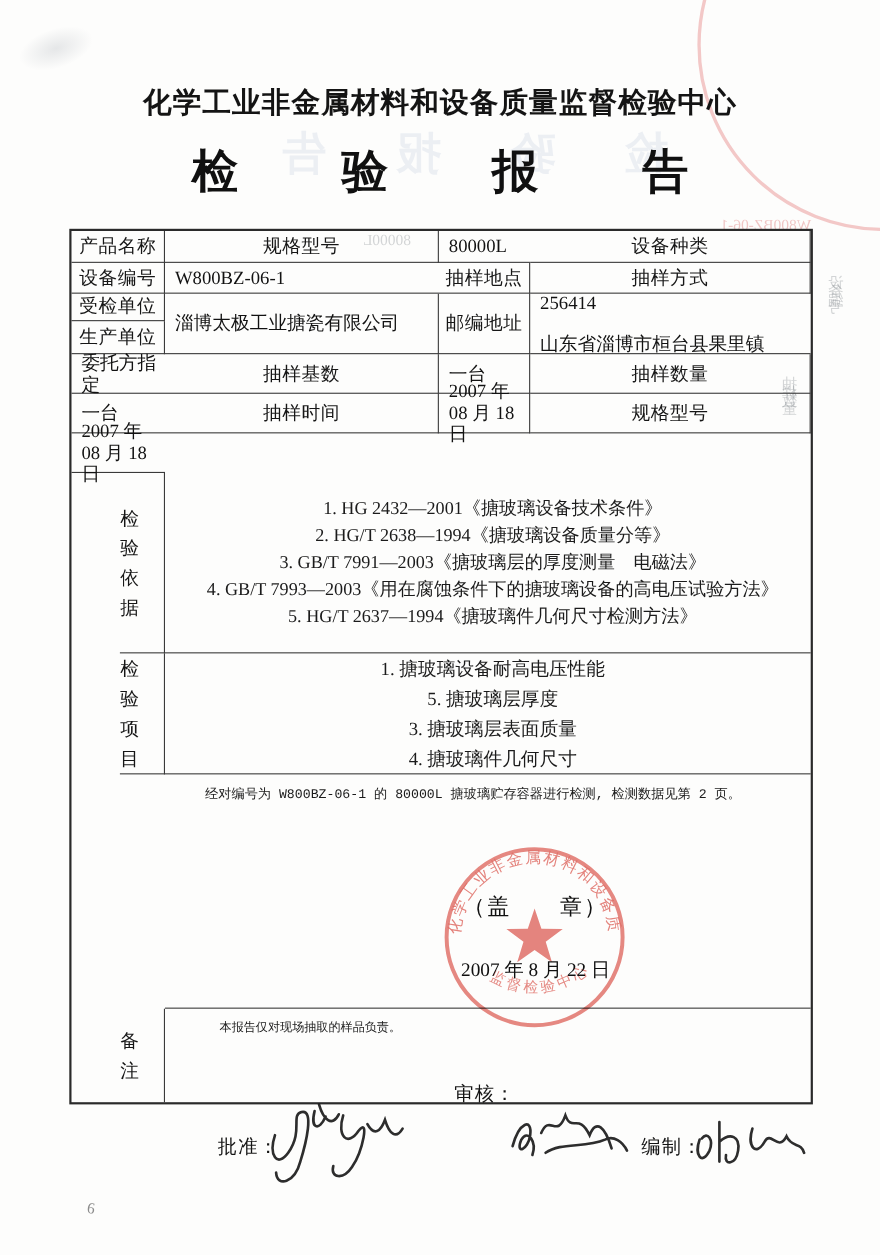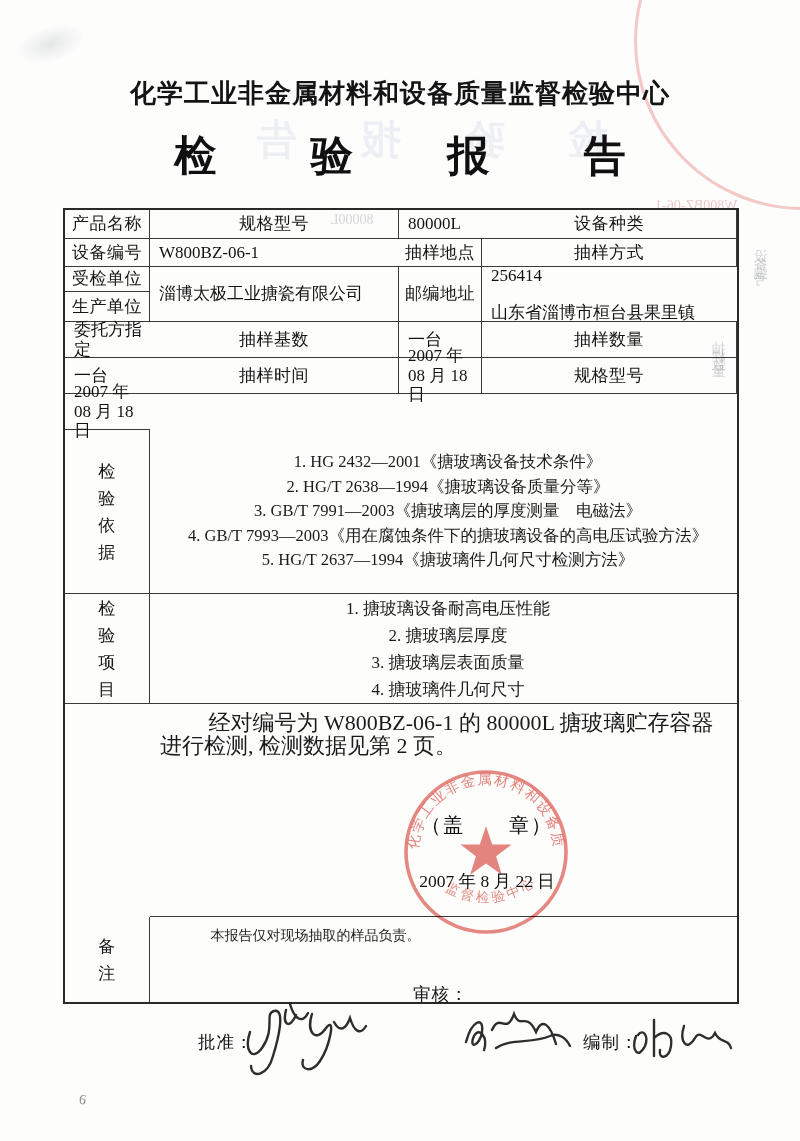--- a/index.html
+++ b/index.html
@@ -38,39 +38,39 @@
   .cell{
     border-right:1px solid #3a3a3a;border-bottom:1px solid #3a3a3a;
     display:flex;align-items:center;font-size:17px;line-height:1.15;
     box-sizing:border-box;overflow:visible;
   }
   .cell.nr{border-right:none;}
   .cell.nb{border-bottom:none;}
   .lab{justify-content:center;letter-spacing:.5px;color:#161616;}
   .val{padding-left:9px;color:#121212;}
   .addr{flex-direction:column;align-items:flex-start;justify-content:center;line-height:21px;}
-  .vlab-wrap{justify-content:center;}
+  .vlab-wrap{justify-content:flex-start;margin-left:44px;}
   .vlab{width:18px;word-break:break-all;text-align:center;line-height:27px;font-size:17px;}
   .vlab.tall{line-height:41px;}
   .vlab.short{line-height:27px;}
   .sect{flex-direction:column;align-items:center;justify-content:center;padding-left:9px;}
   .sect div{line-height:24.6px;font-size:16.5px;white-space:nowrap;}
   .sect.items div{line-height:27px;font-size:17px;}
   .concl{position:relative;display:block;}
-  .concl-text{padding:7px 16px 0 10px;text-indent:2.2em;line-height:23px;font-size:22px;}
+  .concl-text{padding:7px 16px 0 10px;text-indent:2.2em;line-height:23px;font-size:12px;font-family:Liberation Mono, monospace;}
   .concl-note{
     position:absolute;left:170px;top:110px;width:334px;text-align:center;
     font-size:20px;letter-spacing:2px;color:#101010;z-index:3;
   }
   .concl-date{
     position:absolute;left:170px;top:167px;width:334px;text-align:center;
     font-size:17.5px;color:#101010;z-index:3;
   }
   .remark{align-items:flex-start;}
-  .remark-text{padding-top:11px;padding-left:10px;text-indent:3.6em;font-size:14px;}
+  .remark-text{padding-top:11px;padding-left:10px;text-indent:3.6em;font-size:11px;}
   
   .stamp{position:absolute;left:250px;top:62px;z-index:2;mix-blend-mode:multiply;opacity:.88;}
   
   .sig-label{position:absolute;font-size:17.5px;color:#141414;letter-spacing:1px;}
   .sig-svg{position:absolute;}
   
   .ghost{position:absolute;transform:scaleX(-1);pointer-events:none;}
   .ghost-title{
     left:150px;top:112px;width:500px;text-align:center;
     font-family:"Liberation Sans",sans-serif;font-weight:bold;font-size:40px;
@@ -151,21 +151,21 @@
       <div>3. GB/T 7991—2003《搪玻璃层的厚度测量　电磁法》</div>
       <div>4. GB/T 7993—2003《用在腐蚀条件下的搪玻璃设备的高电压试验方法》</div>
       <div>5. HG/T 2637—1994《搪玻璃件几何尺寸检测方法》</div>
     </div>
 
     <div class="cell lab vlab-wrap" style="grid-column:1;">
       <span class="vlab">检验项目</span>
     </div>
     <div class="cell sect items nr" style="grid-column:2 / span 3;">
       <div>1.  搪玻璃设备耐高电压性能</div>
-      <div>2.  搪玻璃层厚度</div>
+      <div>5.  搪玻璃层厚度</div>
       <div>3.  搪玻璃层表面质量</div>
       <div>4.  搪玻璃件几何尺寸</div>
     </div>
 
     <div class="cell concl nr" style="grid-column:2 / span 3;">
       <div class="concl-text">经对编号为 W800BZ-06-1 的 80000L 搪玻璃贮存容器进行检测, 检测数据见第 2 页。</div>
 
       <svg class="stamp" width="172" height="172" viewBox="0 0 172 172">
         <circle cx="86" cy="86" r="80" fill="none" stroke="#dd5a52" stroke-width="3.6" opacity="0.82"></circle>
         <defs>

